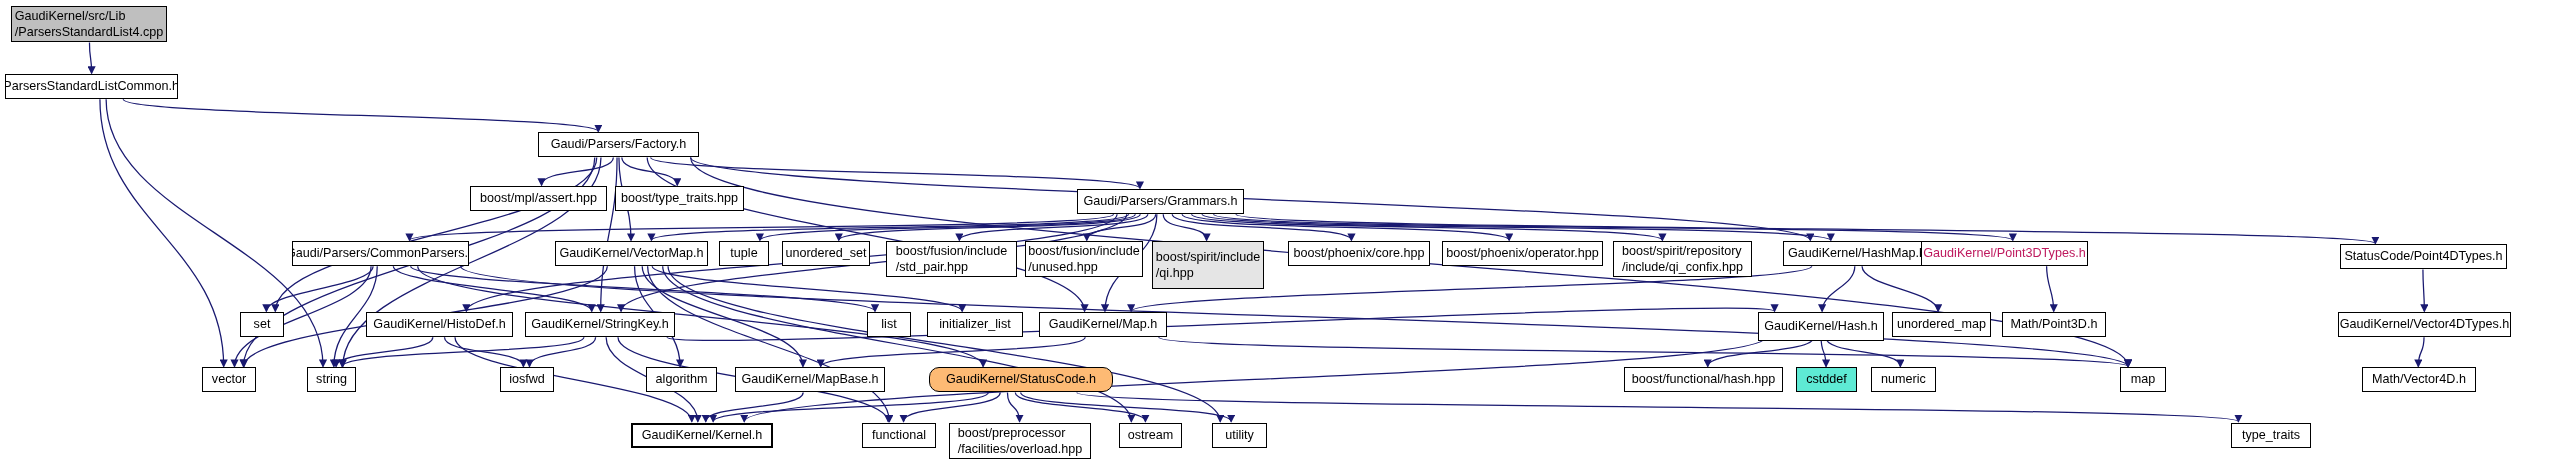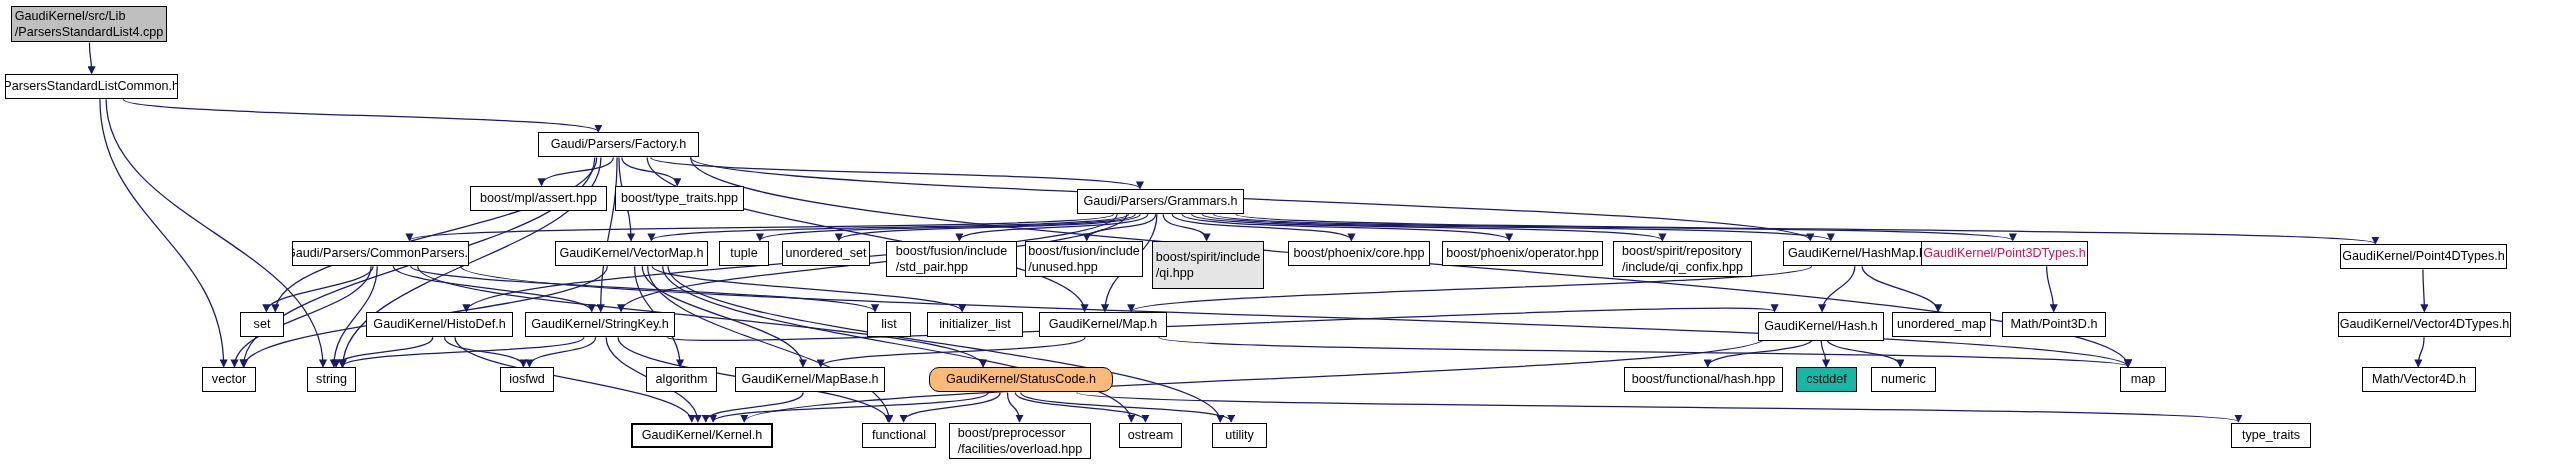--- a/index.html
+++ b/index.html
@@ -152,39 +152,39 @@
       <div class="node" data-interactable="false" style="left: 1025px; top: 241px; width: 118px; height: 36px; border-color: rgb(0, 0, 0); background: rgb(255, 255, 255); color: rgb(0, 0, 0);">boost/fusion/include
 /unused.hpp</div>
       <div class="node" data-interactable="false" style="left: 1152px; top: 241px; width: 112px; height: 48px; border-color: rgb(0, 0, 0); background: #e5e5e5; color: rgb(0, 0, 0);">boost/spirit/include
 /qi.hpp</div>
       <div class="node" data-interactable="false" style="left: 1288px; top: 241px; width: 142px; height: 25px; border-color: rgb(0, 0, 0); background: rgb(255, 255, 255); color: rgb(0, 0, 0);">boost/phoenix/core.hpp</div>
       <div class="node" data-interactable="false" style="left: 1442px; top: 241px; width: 161px; height: 25px; border-color: rgb(0, 0, 0); background: rgb(255, 255, 255); color: rgb(0, 0, 0);">boost/phoenix/operator.hpp</div>
       <div class="node" data-interactable="false" style="left: 1613px; top: 241px; width: 139px; height: 36px; border-color: rgb(0, 0, 0); background: rgb(255, 255, 255); color: rgb(0, 0, 0);">boost/spirit/repository
 /include/qi_confix.hpp</div>
       <div class="node" data-interactable="true" style="left: 1783px; top: 241px; width: 148px; height: 25px; border-color: rgb(0, 0, 0); background: rgb(255, 255, 255); color: rgb(0, 0, 0);">GaudiKernel/HashMap.h</div>
       <div class="node" data-interactable="true" style="left: 1921px; top: 241px; width: 167px; height: 25px; border-color: rgb(0, 0, 0); background: rgb(255, 255, 255); color: #be185d;">GaudiKernel/Point3DTypes.h</div>
-      <div class="node" data-interactable="true" style="left: 2340px; top: 244px; width: 167px; height: 25px; border-color: rgb(0, 0, 0); background: rgb(255, 255, 255); color: rgb(0, 0, 0);">GaudiKernel/Point4DTypes.h</div>
+      <div class="node" data-interactable="true" style="left: 2340px; top: 244px; width: 167px; height: 25px; border-color: rgb(0, 0, 0); background: rgb(255, 255, 255); color: rgb(0, 0, 0);">StatusCode/Point4DTypes.h</div>
       <div class="node" data-interactable="false" style="left: 240px; top: 312px; width: 44px; height: 25px; border-color: rgb(0, 0, 0); background: rgb(255, 255, 255); color: rgb(0, 0, 0);">set</div>
       <div class="node" data-interactable="true" style="left: 366px; top: 312px; width: 147px; height: 25px; border-color: rgb(0, 0, 0); background: rgb(255, 255, 255); color: rgb(0, 0, 0);">GaudiKernel/HistoDef.h</div>
       <div class="node" data-interactable="true" style="left: 525px; top: 312px; width: 150px; height: 25px; border-color: rgb(0, 0, 0); background: rgb(255, 255, 255); color: rgb(0, 0, 0);">GaudiKernel/StringKey.h</div>
       <div class="node" data-interactable="false" style="left: 867px; top: 312px; width: 44px; height: 25px; border-color: rgb(0, 0, 0); background: rgb(255, 255, 255); color: rgb(0, 0, 0);">list</div>
       <div class="node" data-interactable="false" style="left: 927px; top: 312px; width: 96px; height: 25px; border-color: rgb(0, 0, 0); background: rgb(255, 255, 255); color: rgb(0, 0, 0);">initializer_list</div>
       <div class="node" data-interactable="true" style="left: 1039px; top: 312px; width: 128px; height: 25px; border-color: rgb(0, 0, 0); background: rgb(255, 255, 255); color: rgb(0, 0, 0);">GaudiKernel/Map.h</div>
       <div class="node" data-interactable="true" style="left: 1758px; top: 312px; width: 126px; height: 29px; border-color: rgb(0, 0, 0); background: rgb(255, 255, 255); color: rgb(0, 0, 0);">GaudiKernel/Hash.h</div>
       <div class="node" data-interactable="false" style="left: 1892px; top: 312px; width: 99px; height: 25px; border-color: rgb(0, 0, 0); background: rgb(255, 255, 255); color: rgb(0, 0, 0);">unordered_map</div>
       <div class="node" data-interactable="false" style="left: 2002px; top: 312px; width: 104px; height: 25px; border-color: rgb(0, 0, 0); background: rgb(255, 255, 255); color: rgb(0, 0, 0);">Math/Point3D.h</div>
       <div class="node" data-interactable="true" style="left: 2338px; top: 312px; width: 173px; height: 25px; border-color: rgb(0, 0, 0); background: rgb(255, 255, 255); color: rgb(0, 0, 0);">GaudiKernel/Vector4DTypes.h</div>
       <div class="node" data-interactable="false" style="left: 202px; top: 367px; width: 54px; height: 25px; border-color: rgb(0, 0, 0); background: rgb(255, 255, 255); color: rgb(0, 0, 0);">vector</div>
       <div class="node" data-interactable="false" style="left: 307px; top: 367px; width: 49px; height: 25px; border-color: rgb(0, 0, 0); background: rgb(255, 255, 255); color: rgb(0, 0, 0);">string</div>
       <div class="node" data-interactable="false" style="left: 500px; top: 367px; width: 54px; height: 25px; border-color: rgb(0, 0, 0); background: rgb(255, 255, 255); color: rgb(0, 0, 0);">iosfwd</div>
       <div class="node" data-interactable="false" style="left: 646px; top: 367px; width: 71px; height: 25px; border-color: rgb(0, 0, 0); background: rgb(255, 255, 255); color: rgb(0, 0, 0);">algorithm</div>
       <div class="node" data-interactable="true" style="left: 735px; top: 367px; width: 150px; height: 25px; border-color: rgb(0, 0, 0); background: rgb(255, 255, 255); color: rgb(0, 0, 0);">GaudiKernel/MapBase.h</div>
       <div class="node" data-interactable="true" style="left: 929px; top: 367px; width: 184px; height: 25px; border-color: rgb(0, 0, 0); background: #fdba74; color: rgb(0, 0, 0); border-radius: 10px;">GaudiKernel/StatusCode.h</div>
       <div class="node" data-interactable="false" style="left: 1624px; top: 367px; width: 159px; height: 25px; border-color: rgb(0, 0, 0); background: rgb(255, 255, 255); color: rgb(0, 0, 0);">boost/functional/hash.hpp</div>
-      <div class="node" data-interactable="false" style="left: 1796px; top: 367px; width: 61px; height: 25px; border-color: rgb(0, 0, 0); background: #14b8a6; color: rgb(0, 0, 0);">cstddef</div>
+      <div class="node" data-interactable="false" style="left: 1796px; top: 367px; width: 61px; height: 25px; border-color: rgb(0, 0, 0); background: #5eead4; color: rgb(0, 0, 0);">cstddef</div>
       <div class="node" data-interactable="false" style="left: 1871px; top: 367px; width: 65px; height: 25px; border-color: rgb(0, 0, 0); background: rgb(255, 255, 255); color: rgb(0, 0, 0);">numeric</div>
       <div class="node" data-interactable="false" style="left: 2120px; top: 367px; width: 46px; height: 25px; border-color: rgb(0, 0, 0); background: rgb(255, 255, 255); color: rgb(0, 0, 0);">map</div>
       <div class="node" data-interactable="false" style="left: 2362px; top: 367px; width: 114px; height: 25px; border-color: rgb(0, 0, 0); background: rgb(255, 255, 255); color: rgb(0, 0, 0);">Math/Vector4D.h</div>
       <div class="node bold" data-interactable="true" style="left: 631px; top: 423px; width: 142px; height: 25px; border-color: rgb(0, 0, 0); background: rgb(255, 255, 255); color: rgb(0, 0, 0);">GaudiKernel/Kernel.h</div>
       <div class="node" data-interactable="false" style="left: 862px; top: 423px; width: 74px; height: 25px; border-color: rgb(0, 0, 0); background: rgb(255, 255, 255); color: rgb(0, 0, 0);">functional</div>
       <div class="node" data-interactable="false" style="left: 949px; top: 423px; width: 142px; height: 36px; border-color: rgb(0, 0, 0); background: rgb(255, 255, 255); color: rgb(0, 0, 0);">boost/preprocessor
 /facilities/overload.hpp</div>
       <div class="node" data-interactable="false" style="left: 1119px; top: 423px; width: 63px; height: 25px; border-color: rgb(0, 0, 0); background: rgb(255, 255, 255); color: rgb(0, 0, 0);">ostream</div>
       <div class="node" data-interactable="false" style="left: 1212px; top: 423px; width: 55px; height: 25px; border-color: rgb(0, 0, 0); background: rgb(255, 255, 255); color: rgb(0, 0, 0);">utility</div>
       <div class="node" data-interactable="false" style="left: 2231px; top: 423px; width: 80px; height: 25px; border-color: rgb(0, 0, 0); background: rgb(255, 255, 255); color: rgb(0, 0, 0);">type_traits</div>

